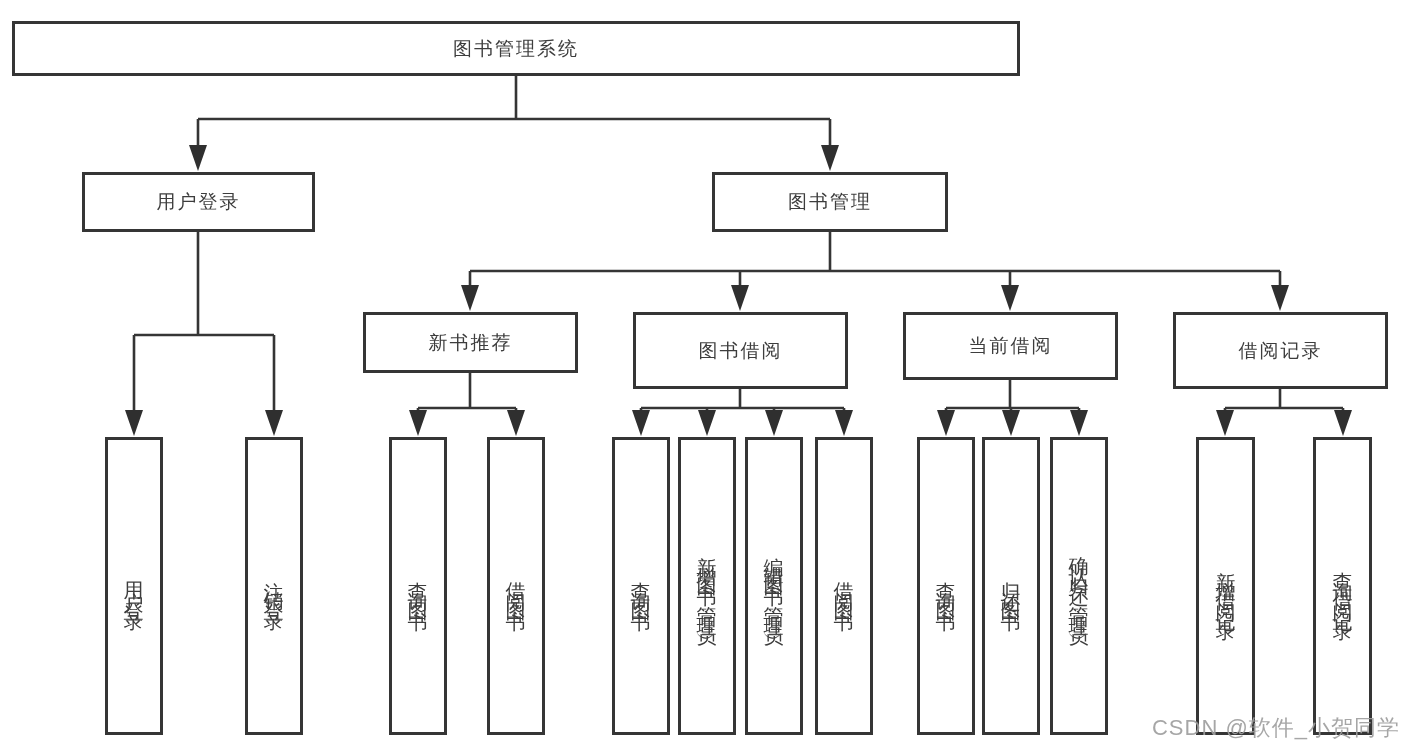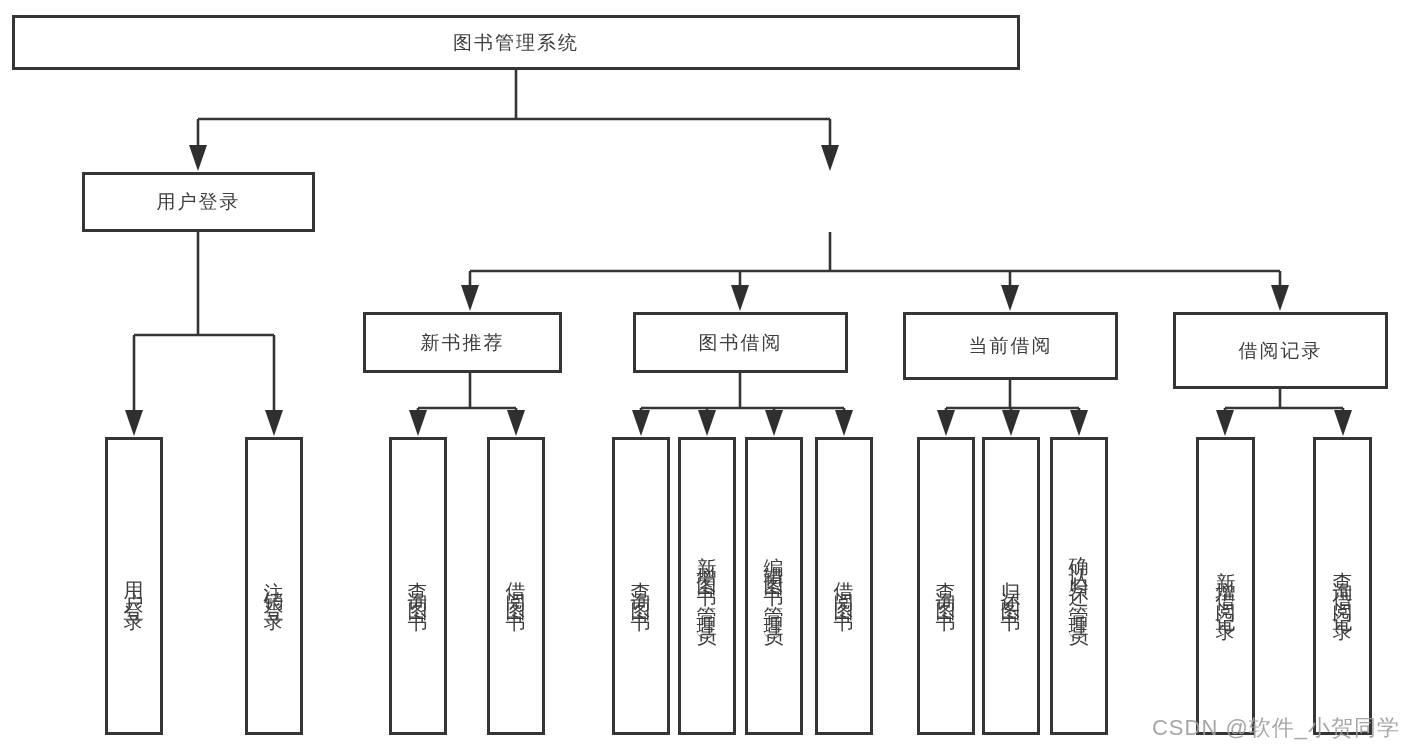--- a/index.html
+++ b/index.html
@@ -29,27 +29,27 @@
     writing-mode:vertical-rl;
     text-orientation:mixed;
     text-align:center;
     font-size:20px;
     letter-spacing:10px;
     line-height:52px;
     width:58px;top:437px;height:298px;
     white-space:nowrap;
   }
   
-  #n-root{left:12px;top:15px;width:1008px;height:55px;}
+  #n-root{left:12px;top:21px;width:1008px;height:55px;}
   
   #n-l2-0{left:82px;top:172px;width:233px;height:60px;}
   #n-l2-1{left:712px;top:172px;width:236px;height:60px;}
   
-  #n-l3-0{left:363px;top:312px;width:199px;height:61px;}
-  #n-l3-1{left:633px;top:312px;width:215px;height:61px;}
+  #n-l3-0{left:363px;top:312px;width:215px;height:61px;}
+  #n-l3-1{left:633px;top:312px;width:215px;height:77px;}
   #n-l3-2{left:903px;top:312px;width:215px;height:68px;}
   #n-l3-3{left:1173px;top:312px;width:215px;height:77px;}
   
   #lf-ul-0{left:105px;}
   #lf-ul-1{left:245px;}
   #lf-nr-0{left:389px;}
   #lf-nr-1{left:487px;}
   #lf-bb-0{left:612px;}
   #lf-bb-1{left:678px;}
   #lf-bb-2{left:745px;}
@@ -111,20 +111,21 @@
       <polygon points="1002,410 1020,410 1011,436"></polygon>
       <polygon points="1070,410 1088,410 1079,436"></polygon>
       <polygon points="1216,410 1234,410 1225,436"></polygon>
       <polygon points="1334,410 1352,410 1343,436"></polygon>
     </g>
   </svg>
 
   <div class="node" id="n-root">图书管理系统</div>
 
   <div class="node" id="n-l2-0">用户登录</div>
+  <div class="node" id="n-l2-1">图书管理</div>
 
   <div class="node" id="n-l3-0">新书推荐</div>
   <div class="node" id="n-l3-1">图书借阅</div>
   <div class="node" id="n-l3-2">当前借阅</div>
   <div class="node" id="n-l3-3">借阅记录</div>
 
   <div class="leaf" id="lf-ul-0">用户登录</div>
   <div class="leaf" id="lf-ul-1">注销登录</div>
 
   <div class="leaf" id="lf-nr-0">查询图书</div>

